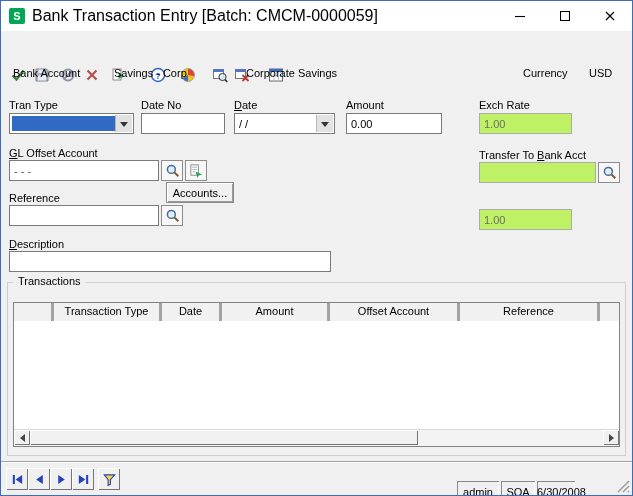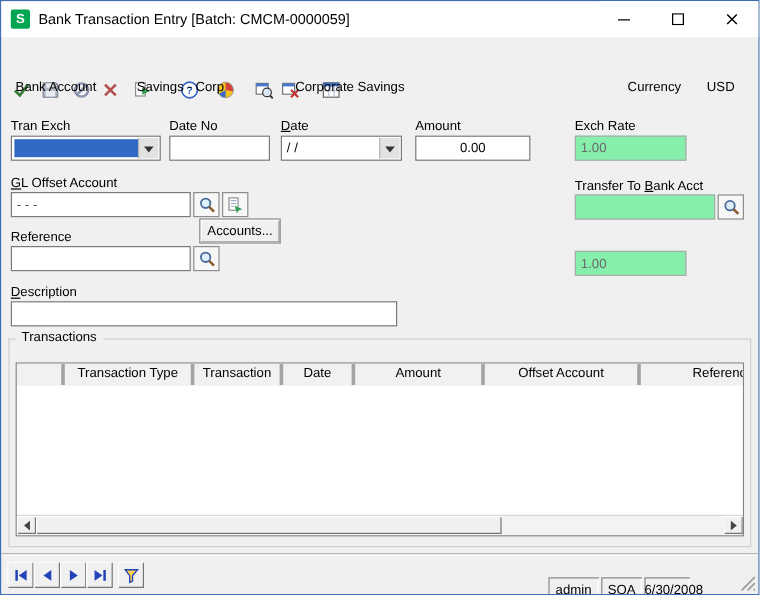--- a/index.html
+++ b/index.html
@@ -7,21 +7,21 @@
     position:relative;width:633px;height:496px;box-sizing:border-box;
     border:1px solid #3e6db5;background:#f0f0f0;overflow:hidden;
     font-family:"Liberation Sans","DejaVu Sans",sans-serif;font-size:11px;color:#000;
   }
   .a{position:absolute;}
   .lbl{position:absolute;white-space:nowrap;line-height:13px;}
   .input{
     position:absolute;box-sizing:border-box;height:21px;border:1px solid #7a7a7a;
     background:#fff;font-family:inherit;font-size:11px;padding:0 4px;margin:0;color:#000;
   }
-  .input:disabled{background:#86efac;border-color:#abababa0;border-color:#ababab;color:#6b6b6b;}
+  .input:disabled{background:#bef264;border-color:#abababa0;border-color:#ababab;color:#6b6b6b;}
   .combo{position:absolute;height:21px;box-sizing:border-box;border:1px solid #7a7a7a;background:#fff;}
   .combo-sel{position:absolute;left:2px;top:2px;bottom:2px;right:18px;background:#316ac5;}
   .combo-text{position:absolute;left:4px;top:2px;line-height:16px;}
   .combo-dd{position:absolute;right:1px;top:1px;bottom:1px;width:16px;background:#e2e2e2;
     border-left:1px solid #b6b6b6;display:flex;align-items:center;justify-content:center;cursor:default;}
   .combo-dd::after{content:"";width:0;height:0;border:4px solid transparent;border-top:5px solid #333;margin-top:5px;}
   .lookup-btn{
     position:absolute;box-sizing:border-box;width:22px;height:21px;background:#f7f7f7;
     border:1px solid #8c8c8c;padding:0;display:flex;align-items:center;justify-content:center;
   }
@@ -53,21 +53,21 @@
   u{text-decoration:underline;}
 </style>
 </head>
 <body>
 
 <div class="window">
 
   <div class="titlebar">
     <div class="a" style="left:8px;top:7px;width:16px;height:16px;background:#00a651;border-radius:2px;color:#fff;
          font-weight:bold;font-size:11px;line-height:16px;text-align:center;">S</div>
-    <div class="a" style="left:31px;top:0;height:30px;line-height:30px;font-size:12px;white-space:nowrap;">Bank Transaction Entry [Batch: CMCM-0000059]</div>
+    <div class="a" style="left:31px;top:0;height:30px;line-height:30px;font-size:16px;white-space:nowrap;">Bank Transaction Entry [Batch: CMCM-0000059]</div>
     <button class="win-btn" style="right:90px;">
       <svg width="10" height="10" viewBox="0 0 10 10">
         <line x1="0" y1="5.5" x2="10" y2="5.5" stroke="#000" stroke-width="1.1"></line>
         </svg>
     </button>
     <button class="win-btn" style="right:45px;">
       <svg width="10" height="10" viewBox="0 0 10 10">
         <rect x="0.5" y="0.5" width="9" height="9" fill="none" stroke="#000" stroke-width="1.1"></rect>
         </svg>
     </button>
@@ -145,40 +145,40 @@
         </svg>
     </button>
   </div>
 
   <div class="lbl" style="left:12px;top:66px;">Bank Account</div>
   <div class="lbl" style="left:113px;top:66px;">Savings - Corp</div>
   <div class="lbl" style="left:245px;top:66px;">Corporate Savings</div>
   <div class="lbl" style="left:522px;top:66px;">Currency</div>
   <div class="lbl" style="left:588px;top:66px;">USD</div>
 
-  <div class="lbl" style="left:8px;top:98px;">Tran Exch</div>
+  <div class="lbl" style="left:8px;top:98px;">Tran Type</div>
   <div class="lbl" style="left:140px;top:98px;">Date No</div>
   <div class="lbl" style="left:233px;top:98px;"><u>D</u>ate</div>
   <div class="lbl" style="left:345px;top:98px;">Amount</div>
   <div class="lbl" style="left:478px;top:98px;">Exch Rate</div>
 
   <div class="combo" style="left:8px;top:112px;width:125px;">
     <div class="combo-sel"></div>
     <div class="combo-dd">
       <span></span>
     </div>
   </div>
   <input class="input" style="left: 140px; top: 112px; width: 84px;" type="text" value="">
   <div class="combo" style="left:233px;top:112px;width:101px;">
     <div class="combo-text">/ /</div>
     <div class="combo-dd">
       <span></span>
     </div>
   </div>
-  <input class="input" style="left: 345px; top: 112px; width: 96px; text-align: center;" type="text" value="0.00">
+  <input class="input" style="left: 345px; top: 112px; width: 96px; text-align: left;" type="text" value="0.00">
   <input class="input" style="left: 478px; top: 112px; width: 93px;" type="text" disabled="" value="1.00">
 
   <div class="lbl" style="left:8px;top:146px;"><u>G</u>L Offset Account</div>
   <input class="input" style="left: 8px; top: 159px; width: 150px; color: rgb(85, 85, 85);" type="text" value="- - -">
   <button class="lookup-btn" style="left:160px;top:159px;">
     <svg width="15" height="15" viewBox="0 0 16 16">
       <circle cx="6.8" cy="6.8" r="4.2" fill="#dff0fb" stroke="#4a6a9a" stroke-width="1.6"></circle>
       <line x1="10" y1="10" x2="14.2" y2="14.2" stroke="#8a5a28" stroke-width="2.2"></line>
       </svg>
   </button>
@@ -214,21 +214,20 @@
   <div class="lbl" style="left:8px;top:237px;"><u>D</u>escription</div>
   <input class="input" style="left: 8px; top: 250px; width: 322px;" type="text" value="">
 
   <div class="grp"></div>
   <div class="grp-lbl">Transactions</div>
 
   <div class="grid">
     <div class="grid-header">
       <div class="gh" style="width:40px;"></div>
       <div class="gh" style="width:108px;">Transaction Type</div>
-      <div class="gh" style="width:74px;">Transaction</div>
       <div class="gh" style="width:60px;">Date</div>
       <div class="gh" style="width:108px;">Amount</div>
       <div class="gh" style="width:130px;">Offset Account</div>
       <div class="gh" style="width:140px;">Reference</div>
     </div>
     <div class="a" style="left:0;top:18px;right:0;bottom:16px;background:#fff;"></div>
     <div class="hscroll">
       <button class="sb-btn raised" style="left:0;">
         <span class="tri-l"></span>
       </button>

